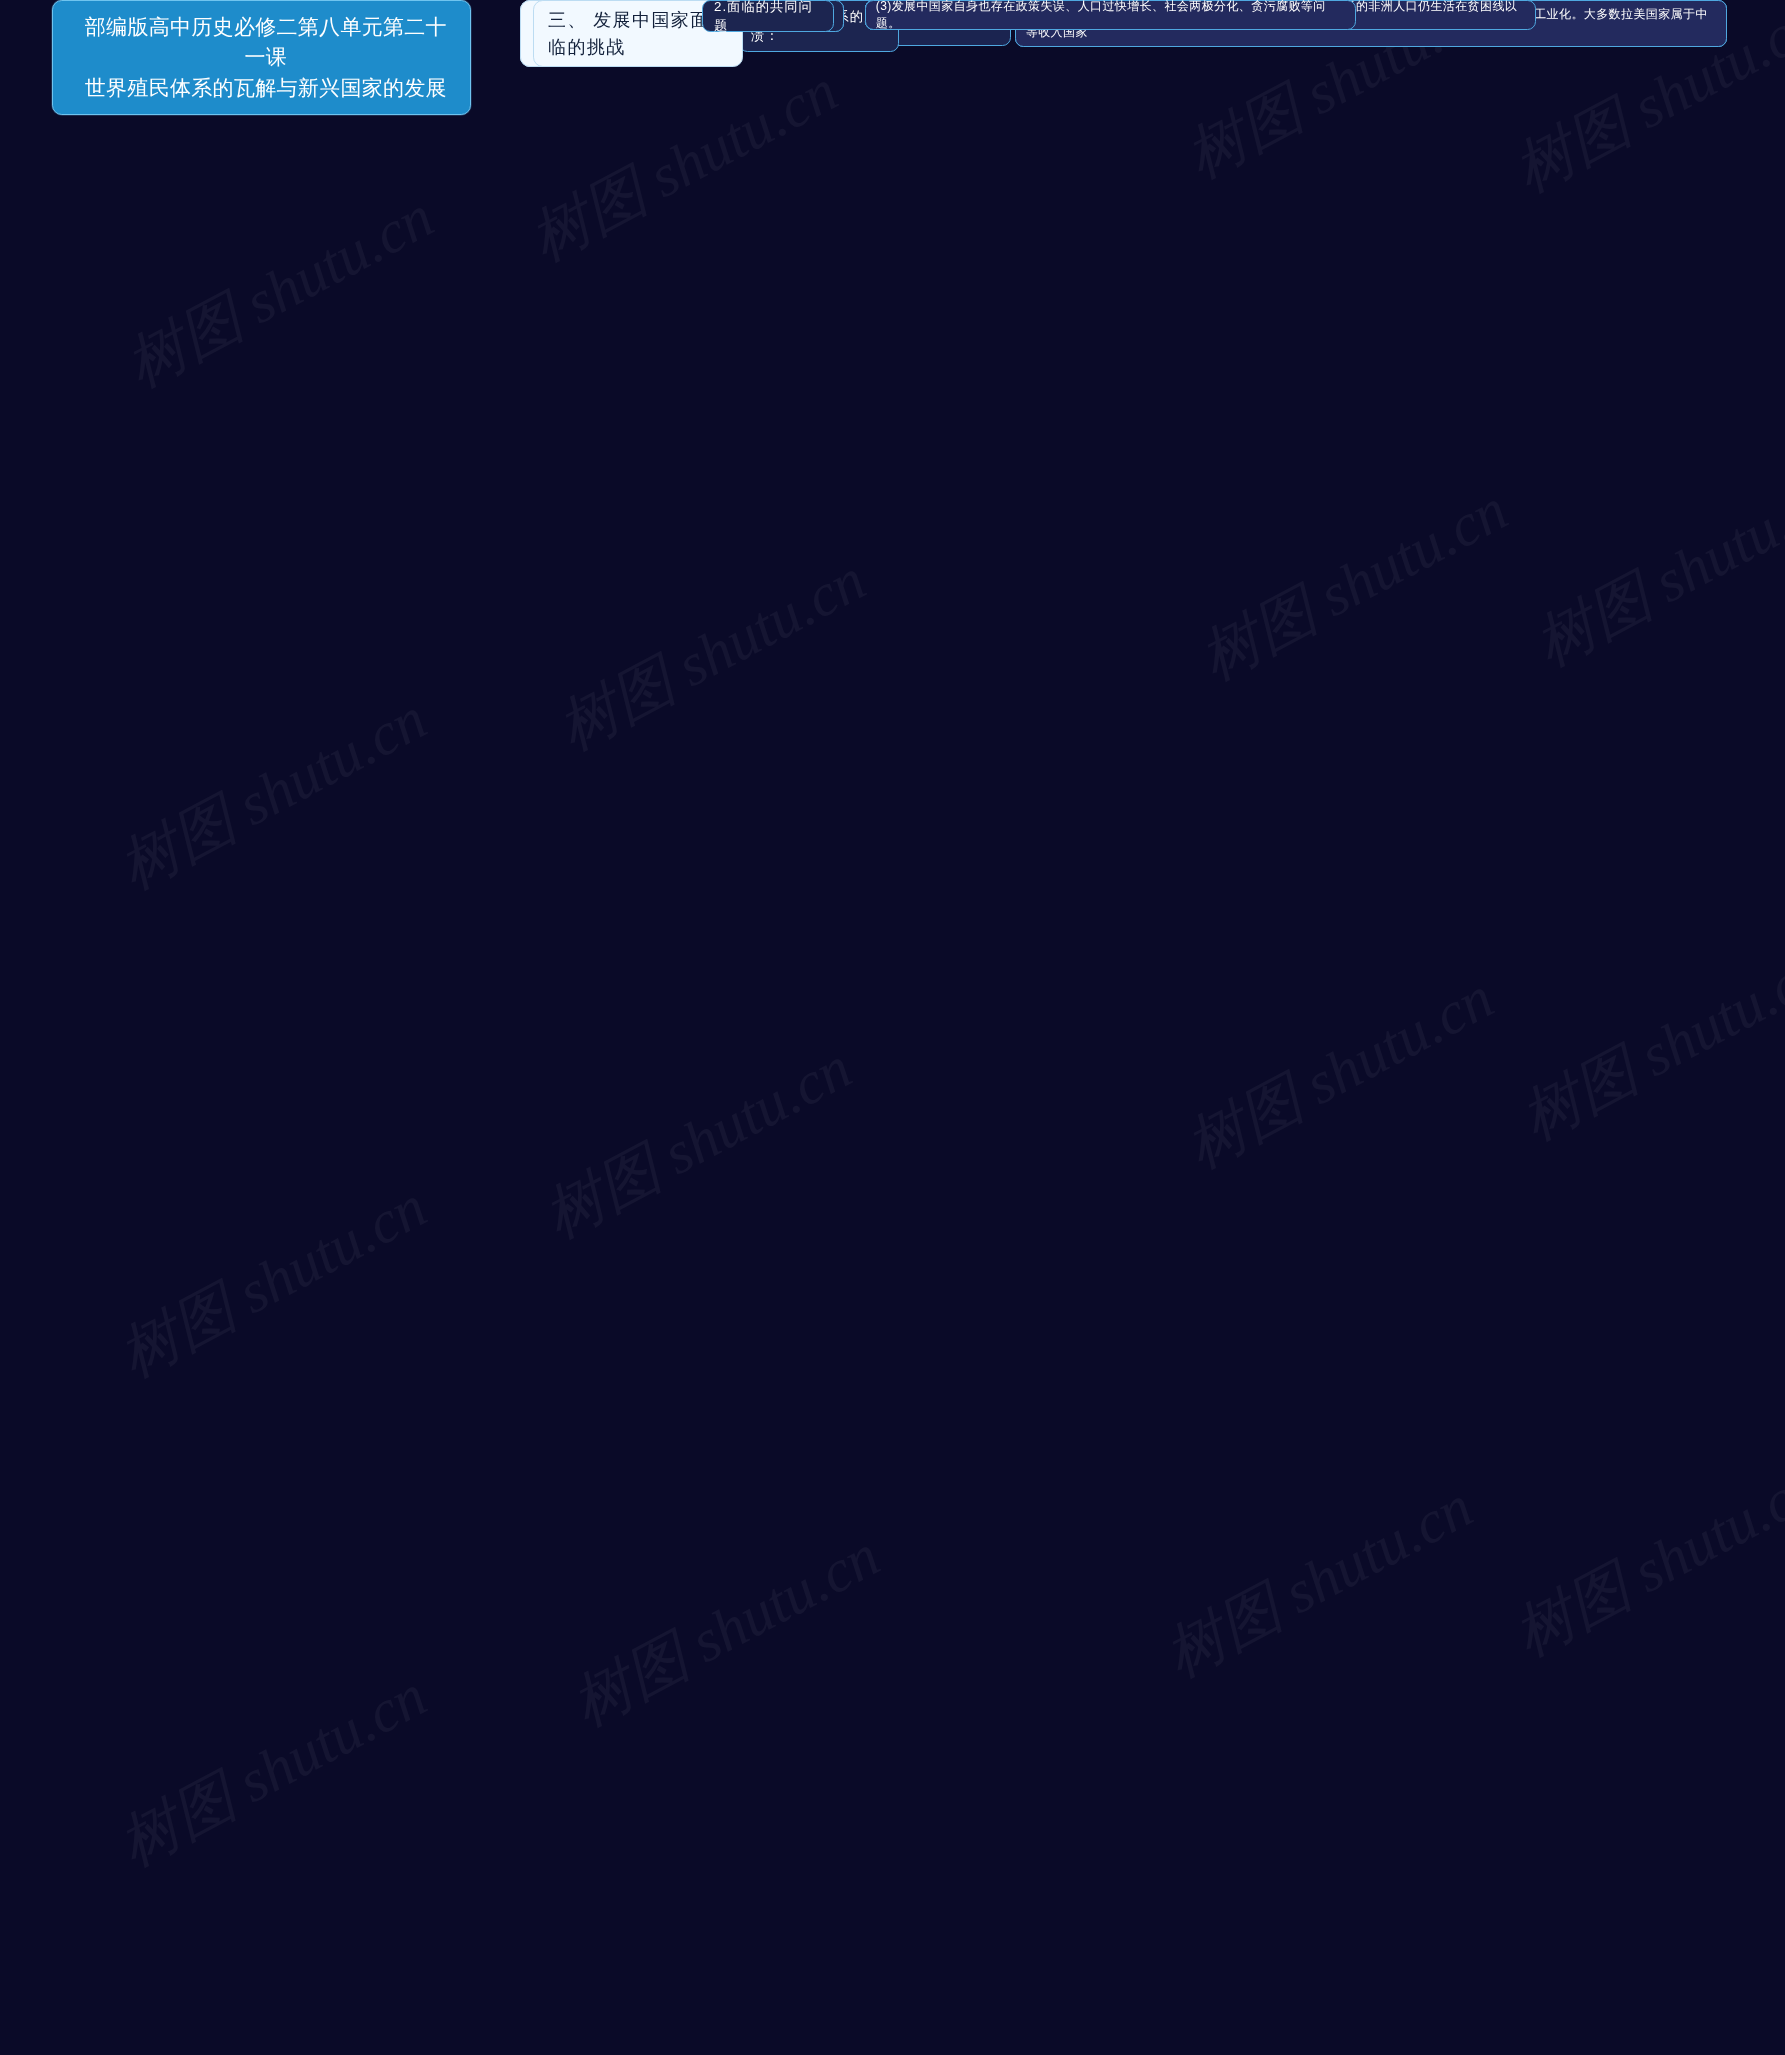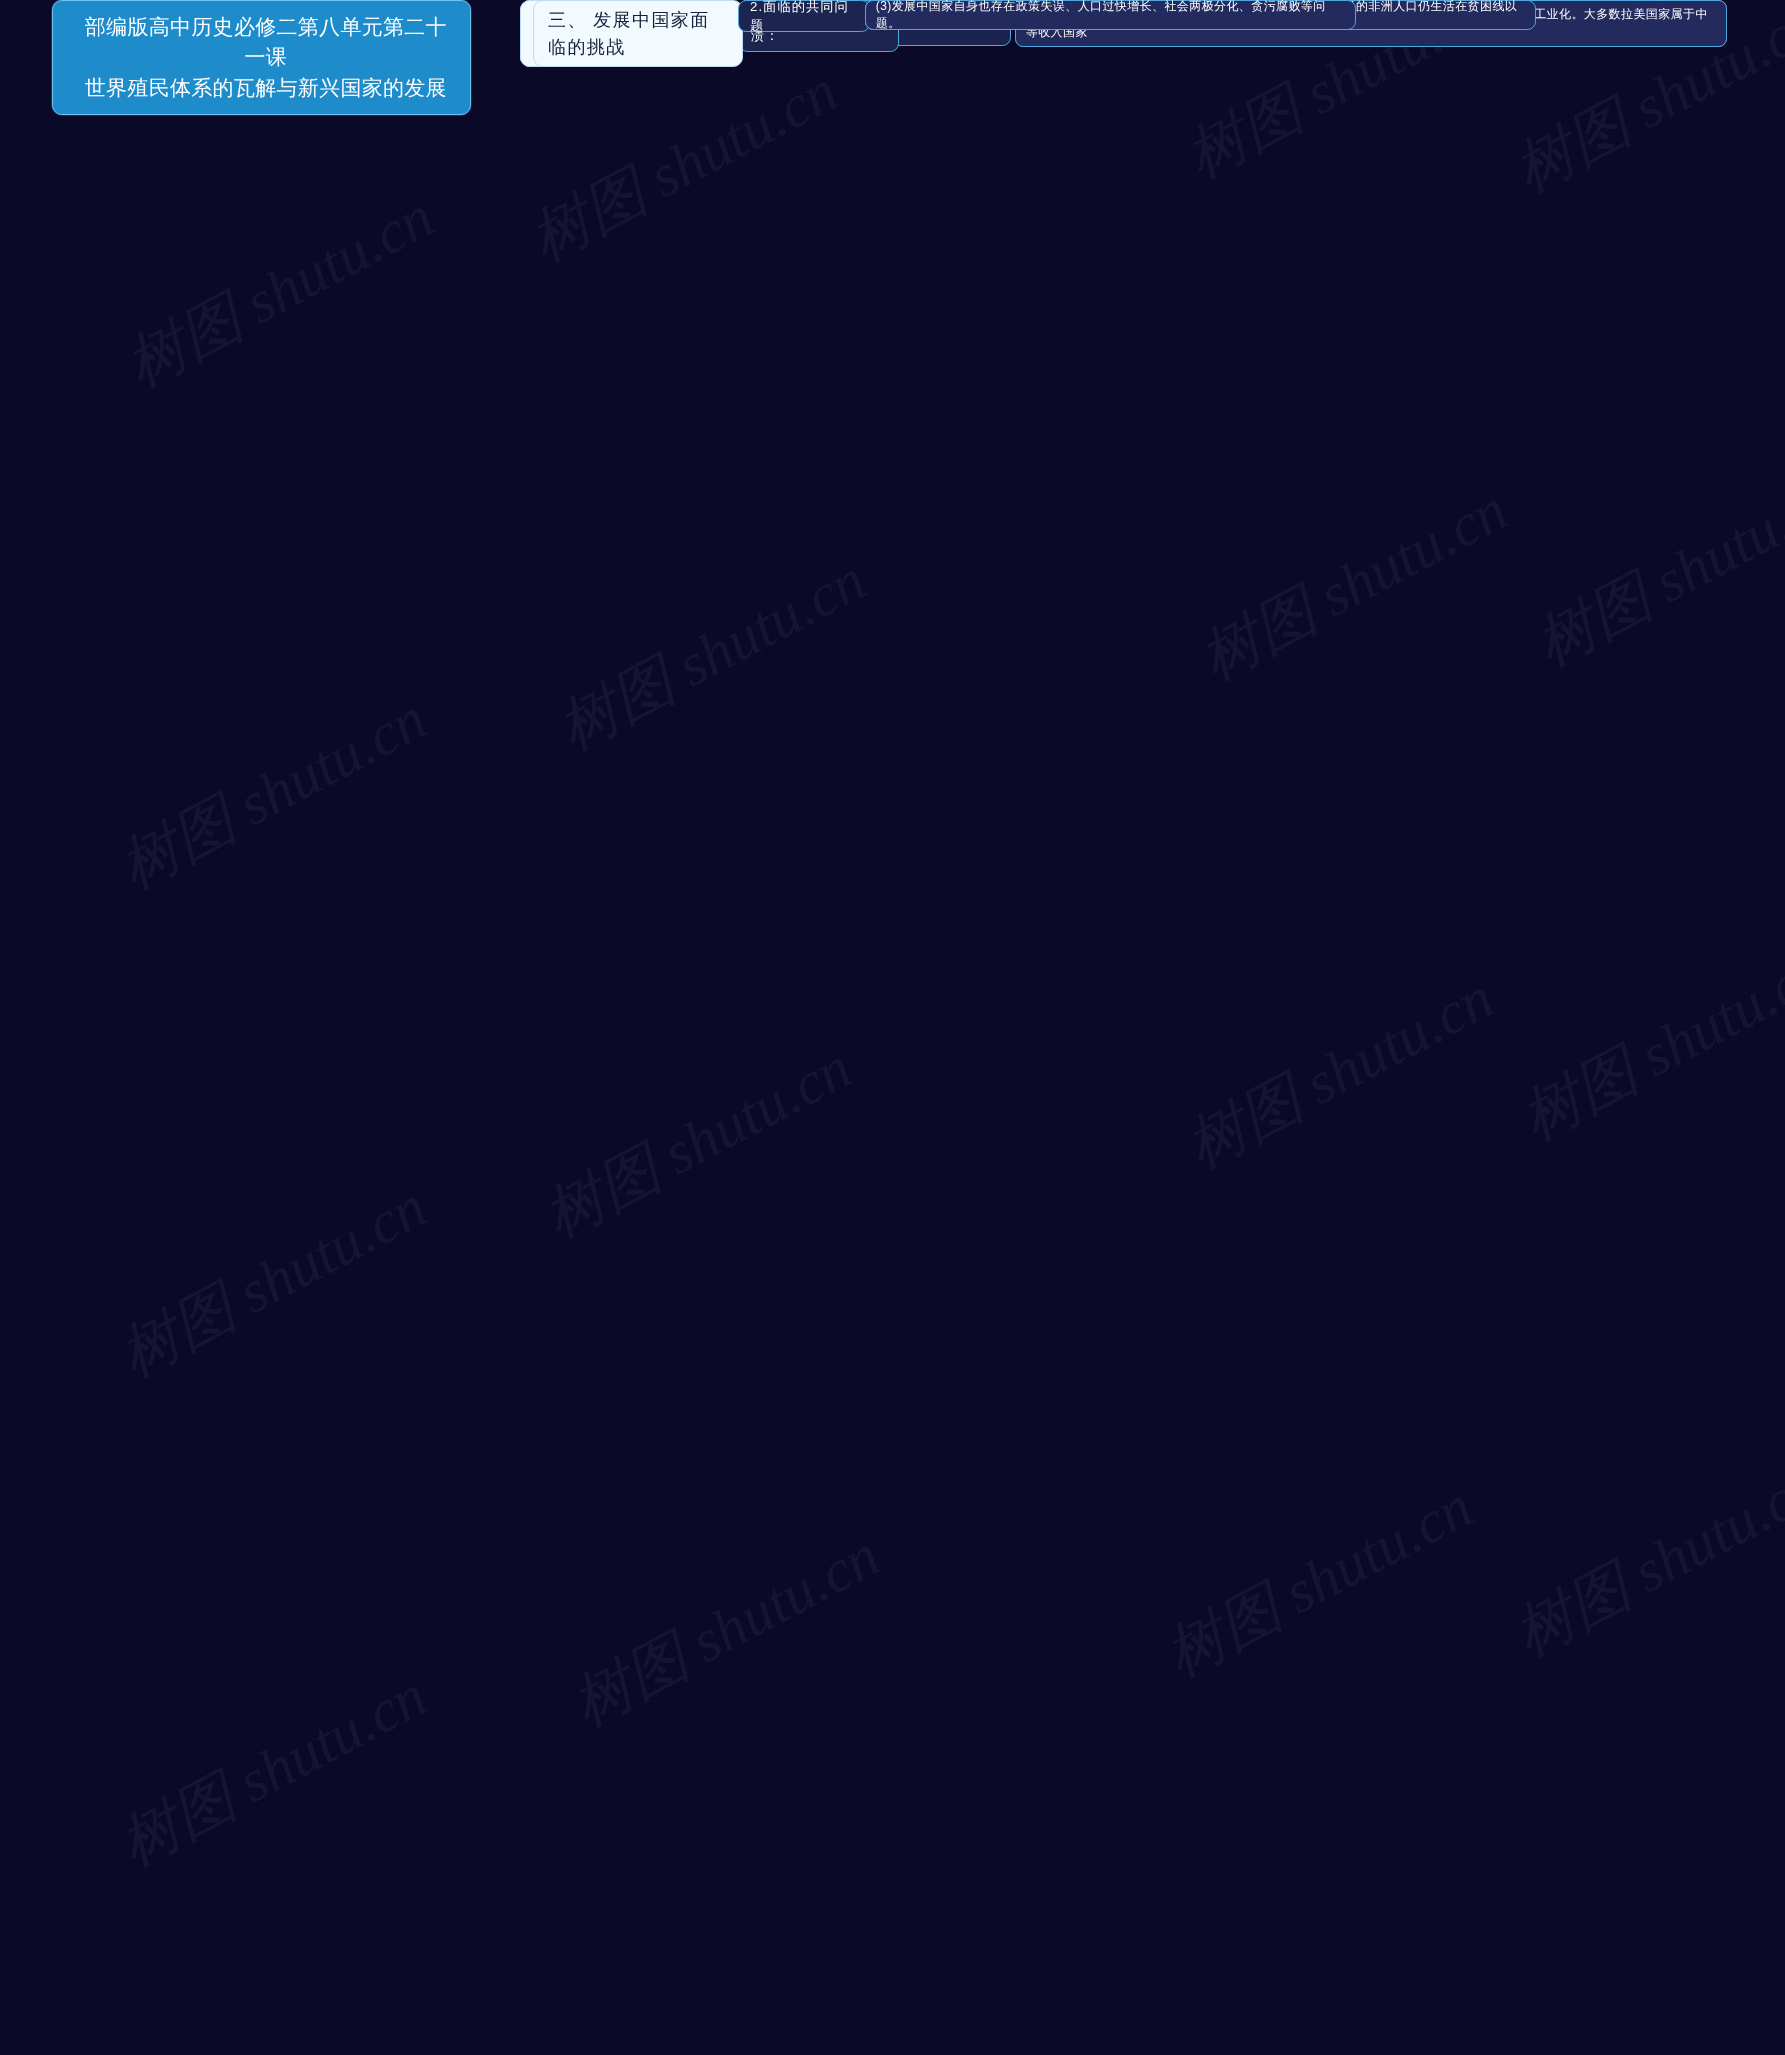--- a/index.html
+++ b/index.html
@@ -355,21 +355,21 @@
       </div>
       <div class="node node n-leaf" style="left: 1088px; width: 448px; height: 30px;">
         <span class="txt">是发展最不平衡的地区，到 21 世纪初，近一半的非洲人口仍生活在贫困线以下</span>
       </div>
       <div class="node n-l4" style="left: 1015px; width: 76px; height: 28px;">
         <span class="txt">调整及结果</span>
       </div>
       <div class="node node n-leaf" style="left: 1088px; width: 242px; height: 30px;">
         <span class="txt">成立了各种经济合作组织，共同谋求发展</span>
       </div>
-      <div class="node n-l2" style="left: 738px; width: 132px; height: 32px; justify-content: center;">
+      <div class="node n-l2" style="left: 702px; width: 132px; height: 32px; justify-content: center;">
         <span class="txt">2.面临的共同问题</span>
       </div>
       <div class="node node n-leaf" style="left: 865px; width: 184px; height: 30px;">
         <span class="txt">(1)不平等的国际经济旧秩序。</span>
       </div>
       <div class="node node n-leaf" style="left: 865px; width: 283px; height: 30px;">
         <span class="txt">(2)殖民主义侵略遗留下来的边界和民族等矛盾。</span>
       </div>
       <div class="node node n-leaf" style="left: 865px; width: 491px; height: 30px;">
         <span class="txt">(3)发展中国家自身也存在政策失误、人口过快增长、社会两极分化、贪污腐败等问题。</span>

